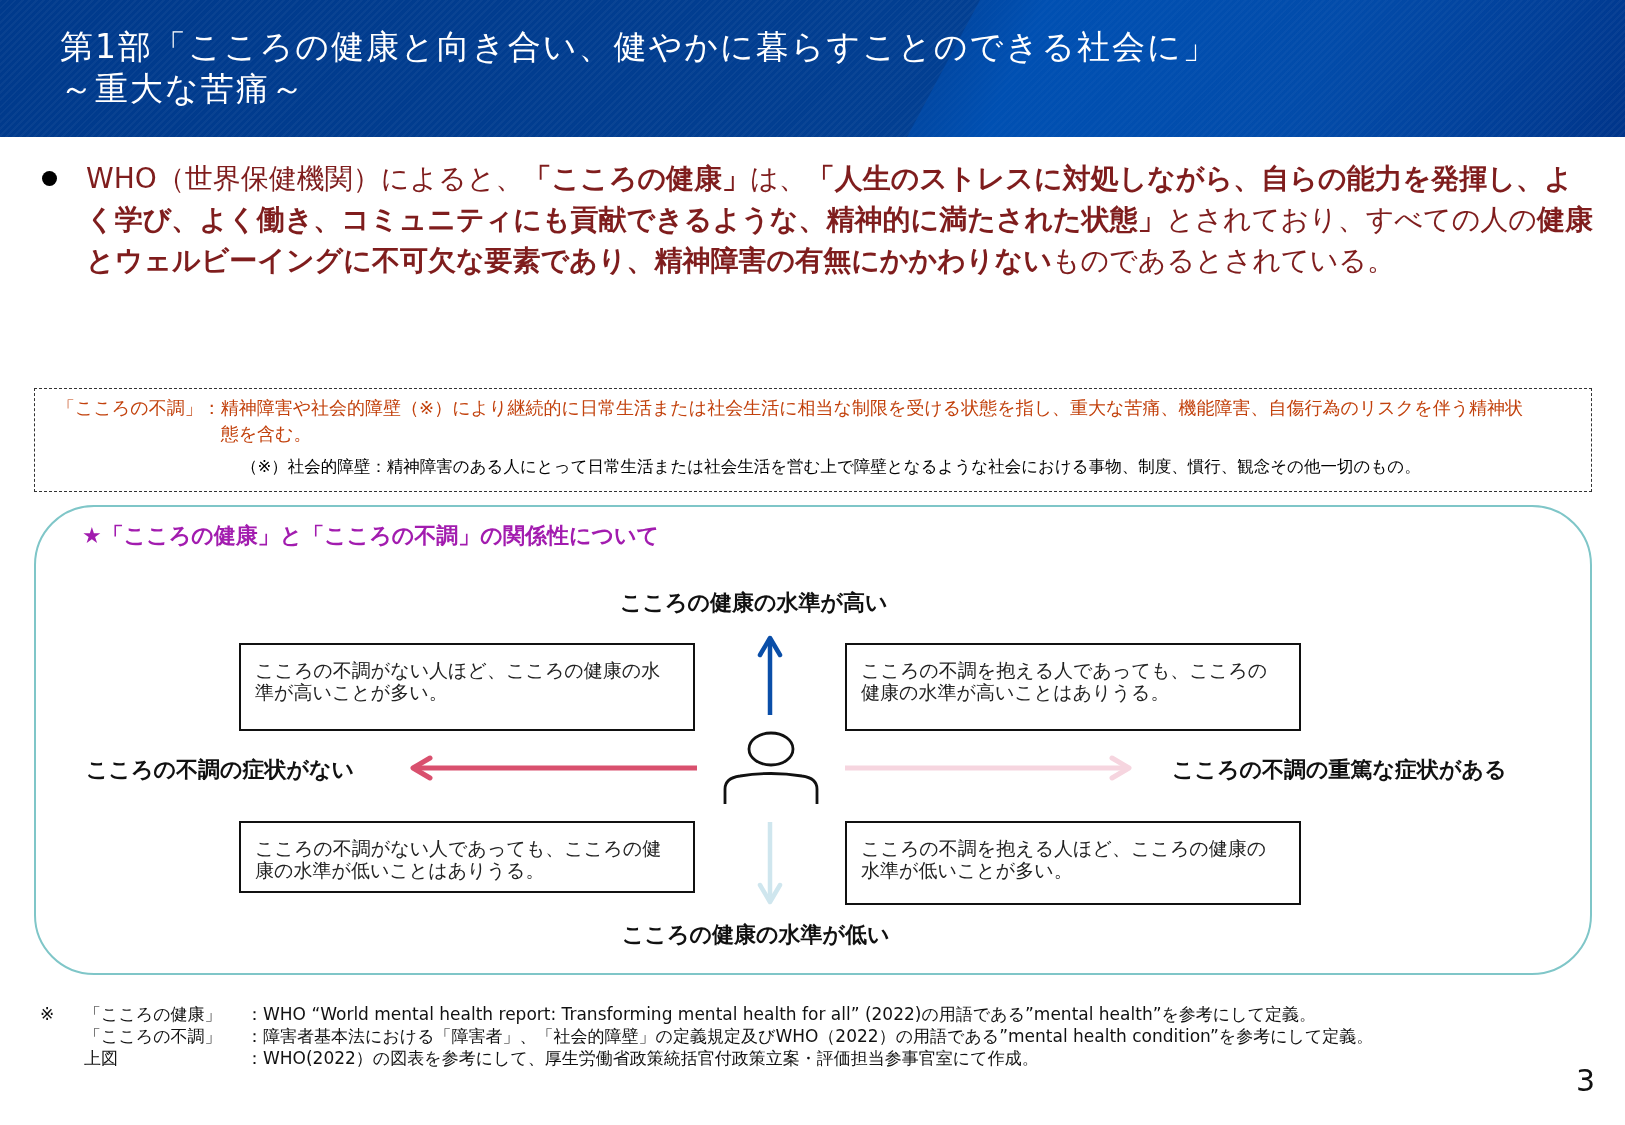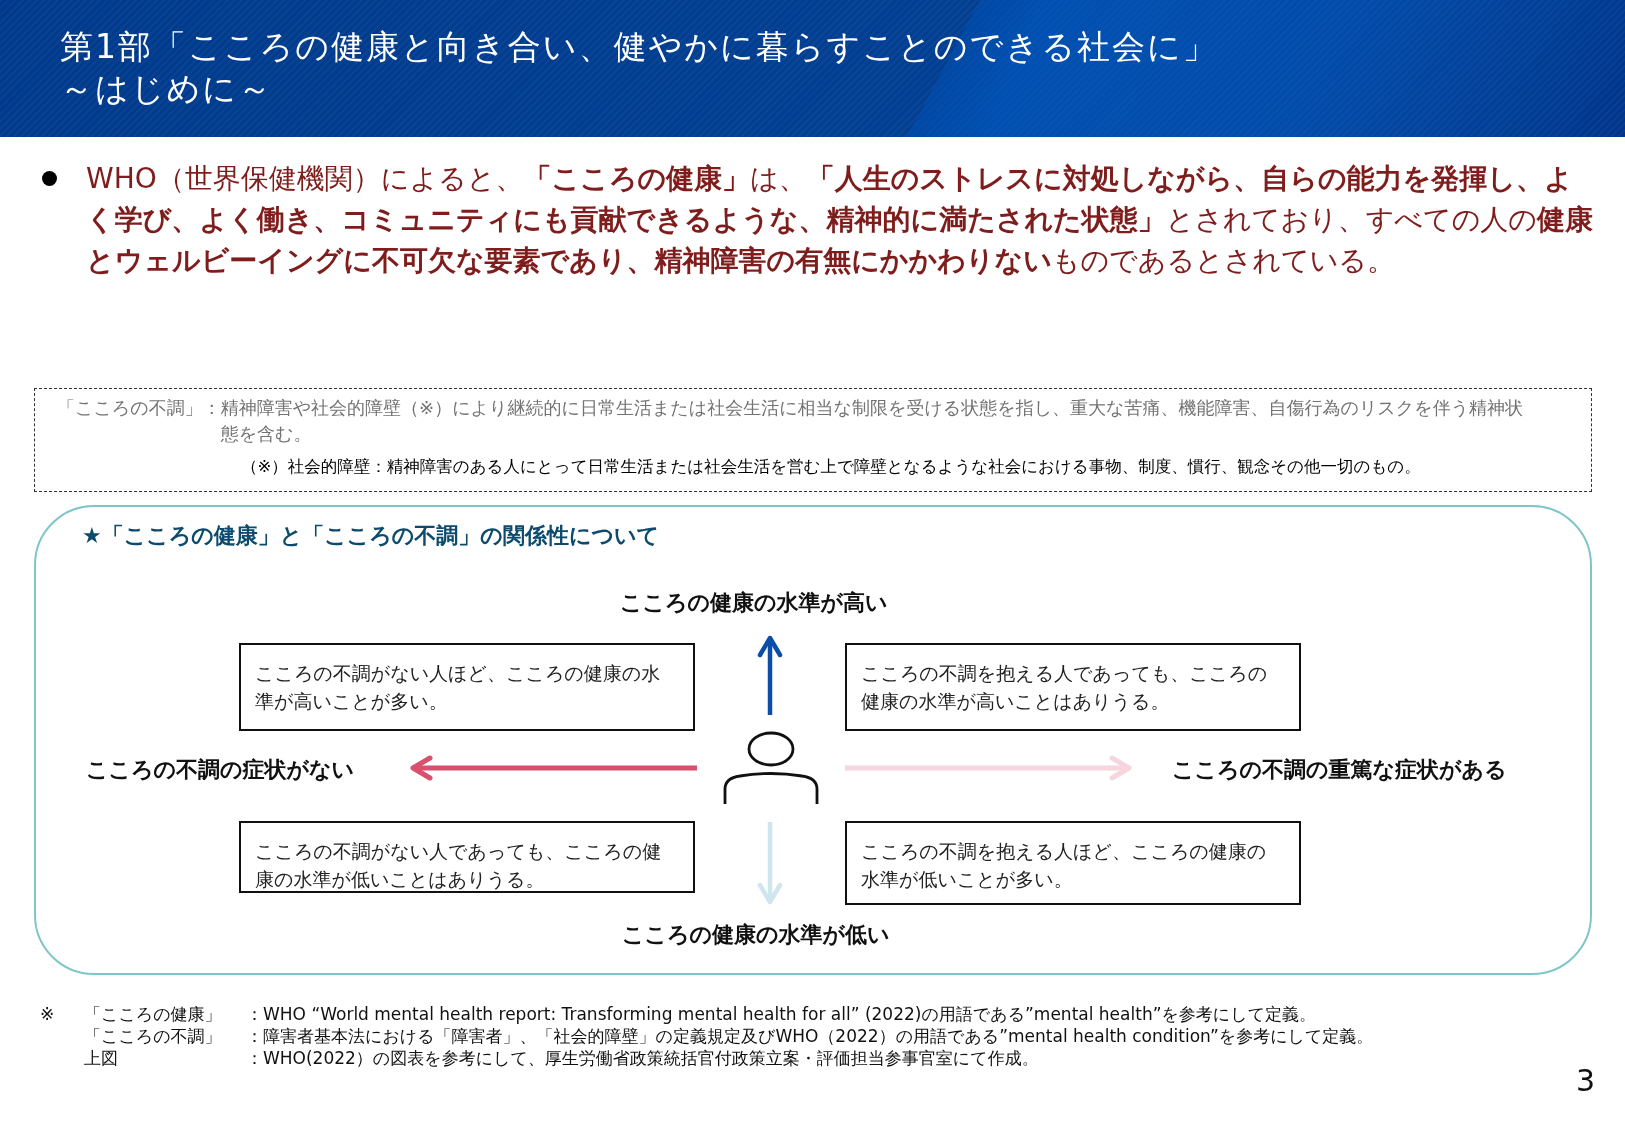--- a/index.html
+++ b/index.html
@@ -28,55 +28,55 @@
   .bullets { position: absolute; left: 36px; top: 158px; width: 1560px; }
   .bullet { position: relative; padding-left: 50px; font-size: 28px; line-height: 41px; color: #7f1d1d; }
   .bullet .dot { position: absolute; left: 6px; top: 13px; width: 15px; height: 15px; border-radius: 50%; background: #000; }
   .bullet b { font-weight: bold; }
 
   
   .defbox {
     position: absolute; left: 34px; top: 388px; width: 1558px; height: 104px;
     border: 1.5px dashed #333;
   }
-  .defbox .row1 { position: absolute; left: 22px; top: 6px; font-size: 18px; line-height: 26px; color: #737373; display: flex; }
+  .defbox .row1 { position: absolute; left: 22px; top: 6px; font-size: 18px; line-height: 26px; color: #c2410c; display: flex; }
   .defbox .term { white-space: nowrap; }
   .defbox .desc { width: 1320px; }
   .defbox .note { position: absolute; left: 206px; top: 67px; font-size: 16.5px; color: #000000; }
 
   
   .panel {
     position: absolute; left: 34px; top: 505px; width: 1558px; height: 470px;
     border: 2px solid #7fc6c8; border-radius: 60px;
   }
-  .panel-title { position: absolute; left: 82px; top: 521px; font-size: 22px; font-weight: bold; color: #0c4a6e; }
+  .panel-title { position: absolute; left: 82px; top: 521px; font-size: 22px; font-weight: bold; color: #a21caf; }
 
   .axis-label { position: absolute; font-size: 22px; font-weight: bold; color: #111; white-space: nowrap; }
   .quad {
     position: absolute; border: 2.5px solid #111; background: #fff;
-    font-size: 19px; line-height: 28px; color: #222; padding: 14px 14px;
+    font-size: 19px; line-height: 22px; color: #222; padding: 14px 14px;
   }
 
   svg.diagram { position: absolute; left: 0; top: 0; width: 1625px; height: 1125px; pointer-events: none; }
 
   
   .foot { position: absolute; left: 40px; top: 1003px; font-size: 17px; line-height: 22px; color: #111; }
   .foot .mark { position: absolute; left: 0; top: 0; }
   .foot .line { display: flex; margin-left: 44px; }
   .foot .k { width: 162px; white-space: nowrap; }
   .pageno { position: absolute; right: 30px; top: 1063px; font-size: 30px; color: #111; }
 </style>
 </head>
 <body>
 
 <div class="banner">
   <div class="sheen"></div>
   <h1>
     <span>第1部「こころの健康と向き合い、健やかに暮らすことのできる社会に」</span><br>
-    <span>～はじめに～</span>
+    <span>～重大な苦痛～</span>
   </h1>
 </div>
 
 <div class="bullets">
   <div class="bullet">
     <span class="dot"></span>
     <span>WHO（世界保健機関）によると、</span><b>「こころの健康」</b><span>は、</span><b>「人生のストレスに対処しながら、自らの能力を発揮し、よく学び、よく働き、コミュニティにも貢献できるような、精神的に満たされた状態」</b><span>とされており、すべての人の</span><b>健康とウェルビーイングに不可欠な要素であり、精神障害の有無にかかわりない</b><span>ものであるとされている。</span>
   </div>
 </div>
 

